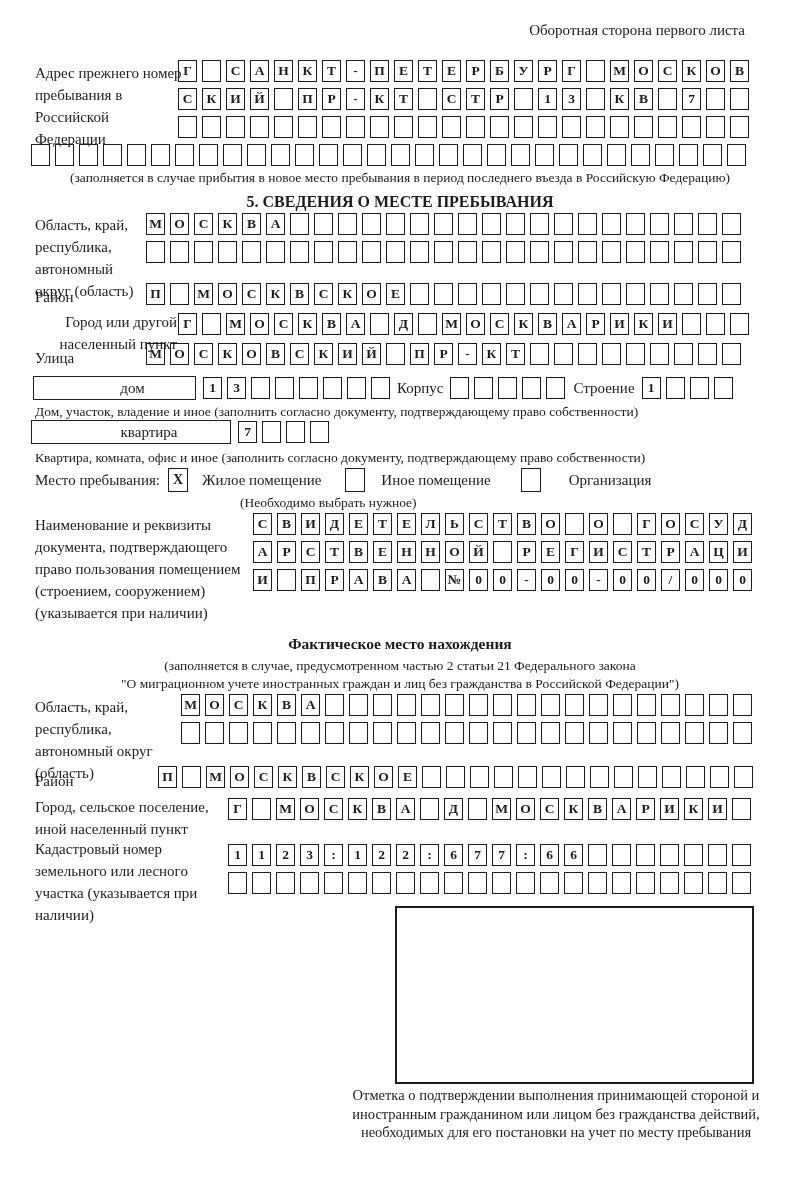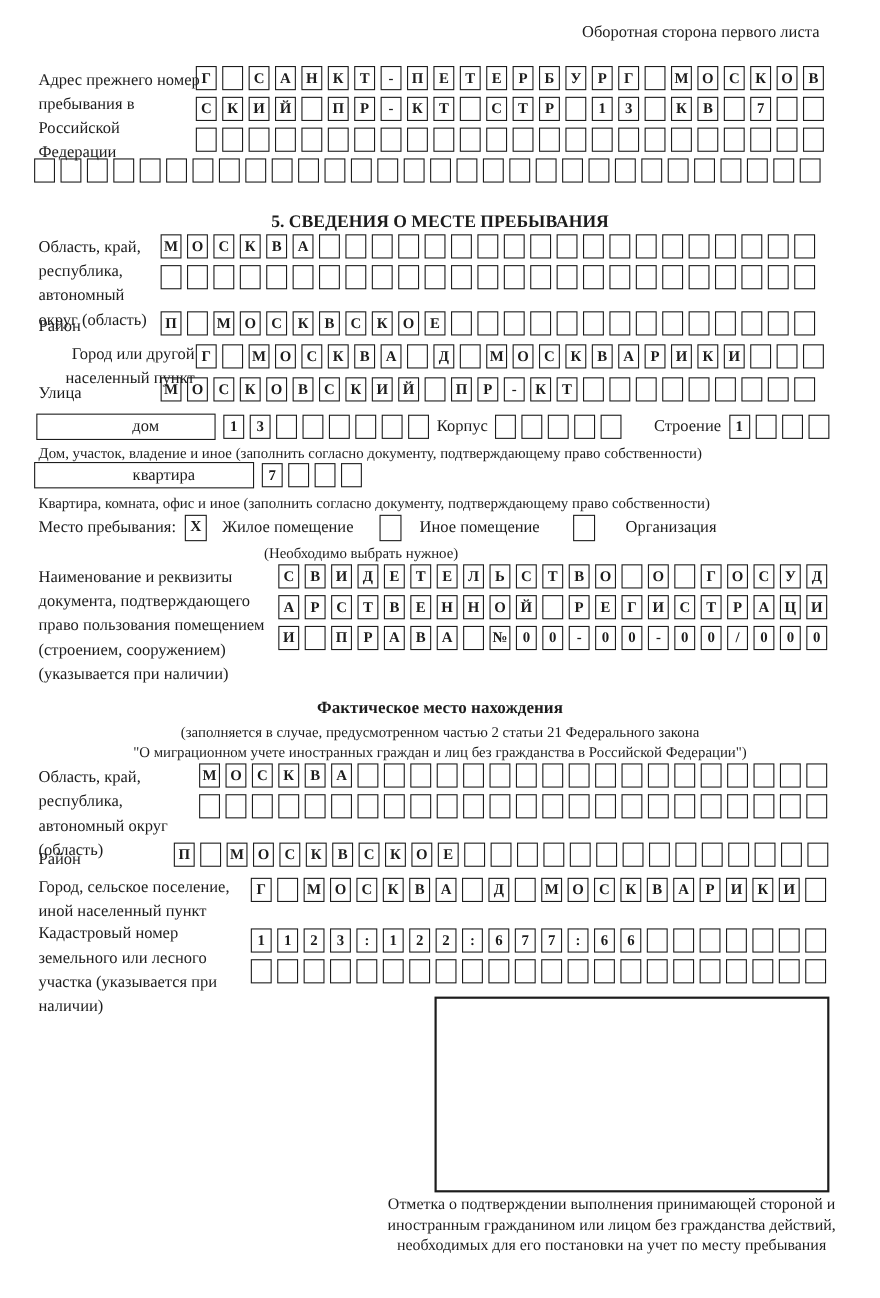--- a/index.html
+++ b/index.html
@@ -140,20 +140,21 @@
       <span class="cell"></span>
       <span class="cell"></span>
       <span class="cell"></span>
       <span class="cell"></span>
       <span class="cell"></span>
       <span class="cell"></span>
       <span class="cell"></span>
       <span class="cell"></span>
       <span class="cell"></span>
     </div>
+  <div class="abs caption center" style="top:170px;">(заполняется в случае прибытия в новое место пребывания в период последнего въезда в Российскую Федерацию)</div>
 
   <div class="abs section-title center" style="top:193px;">5. СВЕДЕНИЯ О МЕСТЕ ПРЕБЫВАНИЯ</div>
 
   <div class="abs label" style="left:35px;top:214px;width:112px;">Область, край, республика, автономный округ (область)</div>
   <div class="abs cellrow" style="left:146px;top:213px;">
       <span class="cell">М</span>
       <span class="cell">О</span>
       <span class="cell">С</span>
       <span class="cell">К</span>
       <span class="cell">В</span>
@@ -305,21 +306,21 @@
         <span class="cell"></span>
       </div>
     <span class="inline-label">Корпус</span>
     <div class="cellrow">
         <span class="cell"></span>
         <span class="cell"></span>
         <span class="cell"></span>
         <span class="cell"></span>
         <span class="cell"></span>
       </div>
-    <span class="inline-label" style="margin-left:22px;">Строение</span>
+    <span class="inline-label" style="margin-left:1px;">Строение</span>
     <div class="cellrow">
         <span class="cell">1</span>
         <span class="cell"></span>
         <span class="cell"></span>
         <span class="cell"></span>
       </div>
   </div>
   <div class="abs caption" style="left:35px;top:404px;">Дом, участок, владение и иное (заполнить согласно документу, подтверждающему право собственности)</div>
 
   <div class="abs grouprow" style="left:31px;top:420px;">

